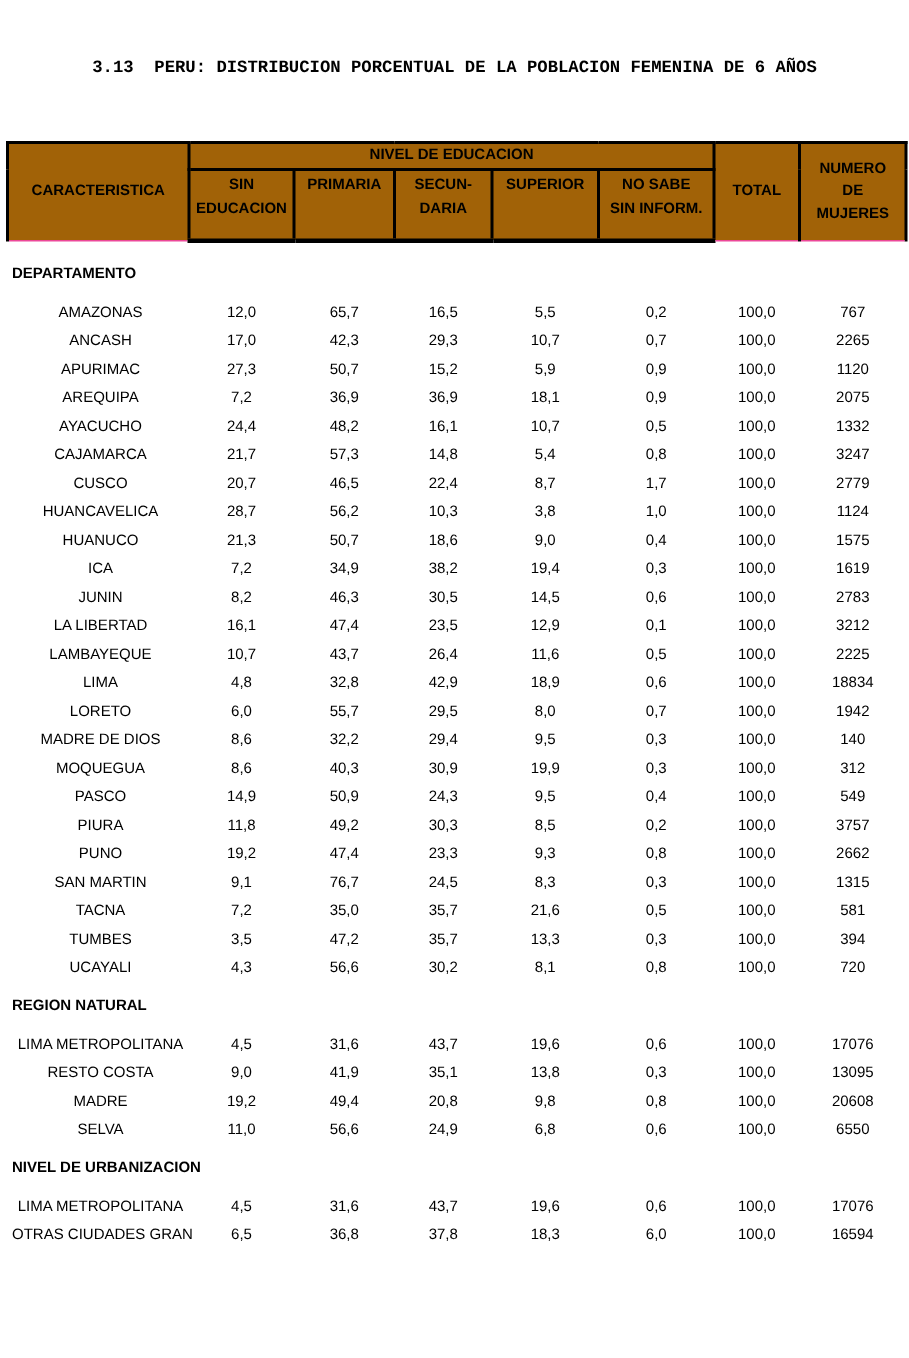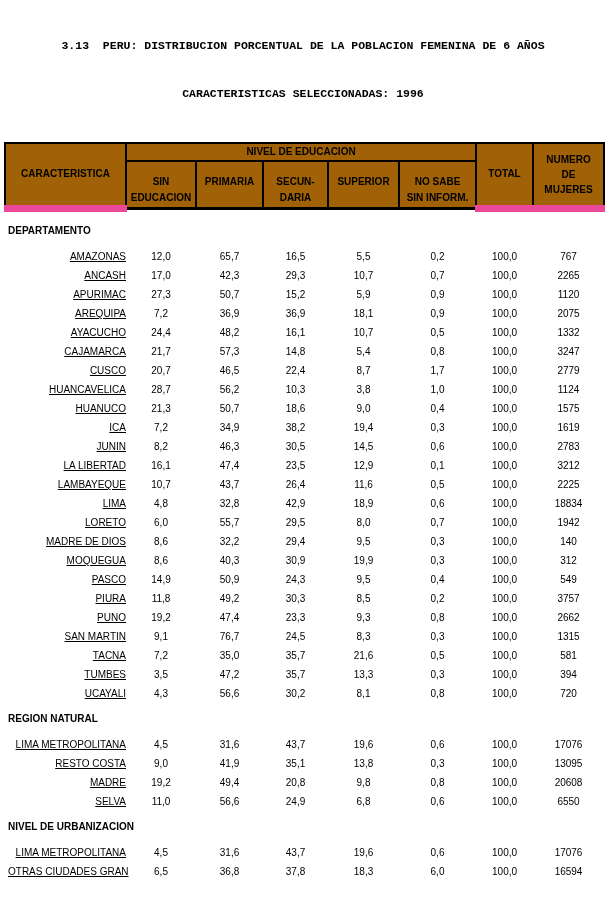--- a/index.html
+++ b/index.html
@@ -20,42 +20,41 @@
     width: 599px; margin: 8px 0 0 4px;
   }
   thead th {
     background: #a16207;
     border: 2px solid #000000;
     font-size: 10px; font-weight: bold;
     text-align: center; padding: 0;
     line-height: 16px;
   }
   thead tr.hrow1 th.nivel { height: 17px; border-bottom: 2px solid #000; }
-  thead tr.hrow2 th { height: 47px; vertical-align: top; padding-top: 12px; border-bottom: 3px solid #000; }
-  thead th.span-rows { border-bottom: 7px solid #ec4899; vertical-align: middle; }
+  thead tr.hrow2 th { height: 47px; vertical-align: top; padding-top: 2px; border-bottom: 3px solid #000; }
+  thead th.span-rows { border-bottom: 1px solid #ec4899; vertical-align: middle; }
   thead th.numero div { line-height: 15px; }
   tbody td {
     font-size: 10px; height: 19px; padding: 0;
     border: none; vertical-align: middle;
   }
-  tbody td.rowlabel { text-align: right; padding-left: 3px; white-space: nowrap; text-decoration: underline; }
+  tbody td.rowlabel { text-align: center; padding-left: 3px; white-space: nowrap; }
   tbody td.num { text-align: center; }
   tbody tr.section-row td {
     font-weight: bold; text-align: left; padding-left: 3px; font-size: 10px; margin-top: 38px;
   }
   tbody tr.spacer td { height: auto; }
 </style>
 </head>
 <body>
 
 <div class="page">
 
   <div class="title">
     <div>3.13  PERU: DISTRIBUCION PORCENTUAL DE LA POBLACION FEMENINA DE 6 AÑOS</div>
-    <div>CARACTERISTICAS SELECCIONADAS: 1996</div>
   </div>
 
   <table class="stat-table">
     <colgroup>
       <col style="width:121px">
       <col style="width:70px">
       <col style="width:67px">
       <col style="width:65px">
       <col style="width:71px">
       <col style="width:77px">

